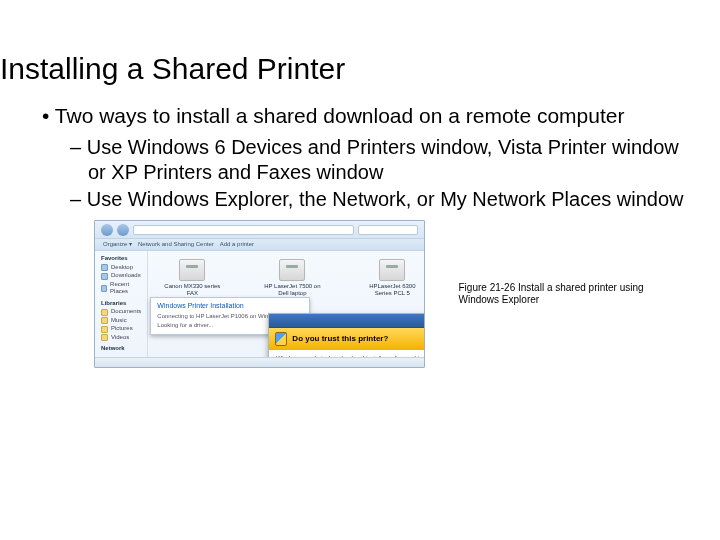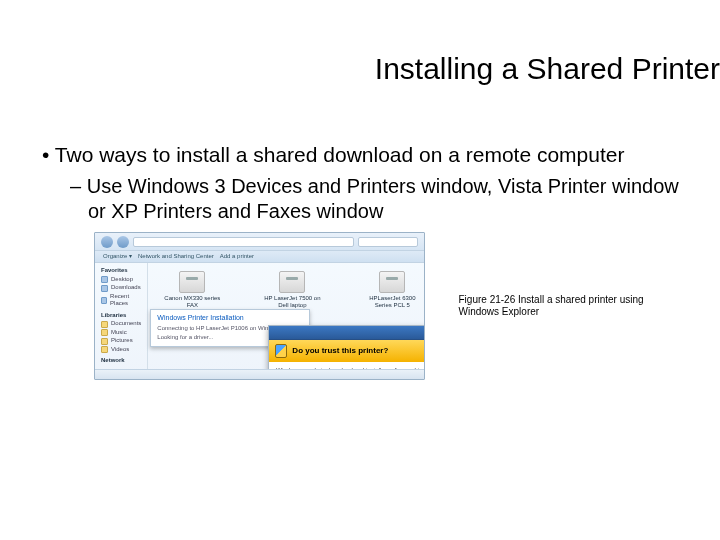--- a/index.html
+++ b/index.html
@@ -1,18 +1,18 @@
 <!DOCTYPE html>
 <html><head>
 <meta charset="utf-8">
 <style>
   * { box-sizing: border-box; margin: 0; padding: 0; }
   html, body { width: 720px; height: 540px; font-family: Arial, Helvetica, sans-serif; background: #fff; color: #000; }
   .slide { position: relative; width: 720px; height: 540px; padding: 0; }
-  .title { font-size: 30px; font-weight: 400; text-align: right; margin-top: 52px; margin-bottom: 56px; }
+  .title { font-size: 30px; font-weight: 400; text-align: left; margin-top: 52px; margin-bottom: 17px; }
   .body { padding: 0 36px; font-size: 21px; line-height: 1.25; }
   ul.top { list-style: none; padding-left: 0; }
   ul.top > li::before { content: "• "; }
   ul.top > li { margin-left: 6px; text-indent: -14px; padding-left: 14px; }
   ul.sub { list-style: none; margin-top: 6px; margin-left: 34px; font-size: 20px; }
   ul.sub > li { text-indent: -18px; padding-left: 18px; margin-bottom: 2px; }
   ul.sub > li::before { content: "– "; }
   .figure-area { margin-top: 8px; padding-left: 58px; display: flex; gap: 34px; }
   .win { width: 340px; height: 148px; border: 1px solid #9bb2c7; border-radius: 1px; background: linear-gradient(#f6fbff,#eef4fb); position: relative; font-size: 7px; color: #445; overflow: hidden; }
   .win .chrome { height: 18px; background: linear-gradient(#e9f1fa,#d6e5f4); border-bottom: 1px solid #c2d3e3; display:flex; align-items:center; gap:4px; padding:0 6px; }
@@ -52,21 +52,22 @@
 
 <div class="slide">
 
   <h1 class="title">Installing a Shared Printer</h1>
 
   <div class="body">
     <ul class="top">
       <li>Two ways to install a shared download on a remote computer</li>
     </ul>
     <ul class="sub">
-      <li>Use Windows 3 Devices and Printers window, Vista Printer window or XP Printers and Faxes window</li>
+      <li>Use Windows 6 Devices and Printers window, Vista Printer window or XP Printers and Faxes window</li>
+      <li>Use Windows Explorer, the Network, or My Network Places window</li>
     </ul>
 
     <div class="figure-area">
 
       <div class="win">
         <div class="chrome">
           <div class="nav-btn"></div>
           <div class="nav-btn"></div>
           <div class="addr"></div>
           <div class="search"></div>

